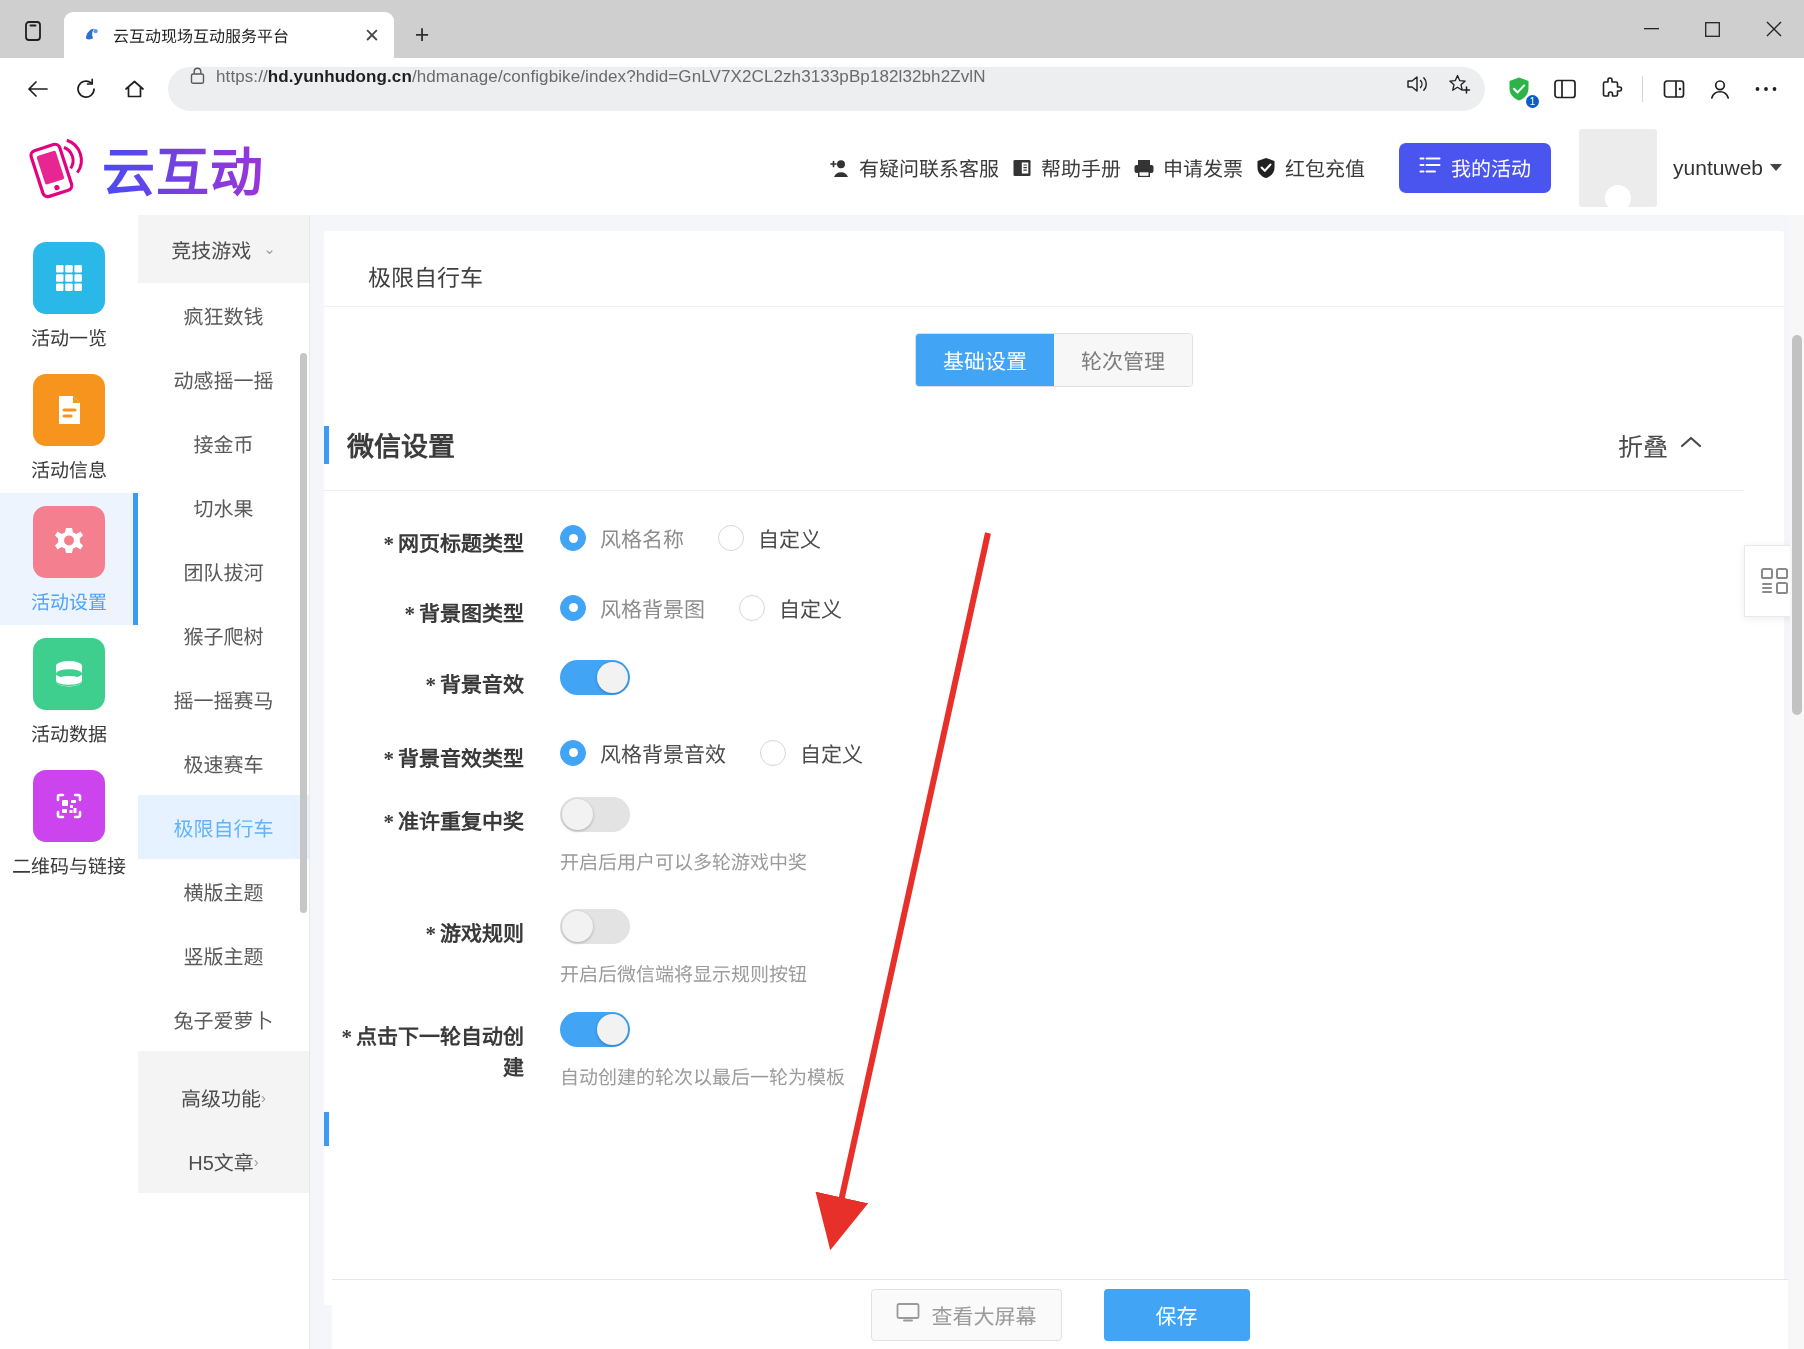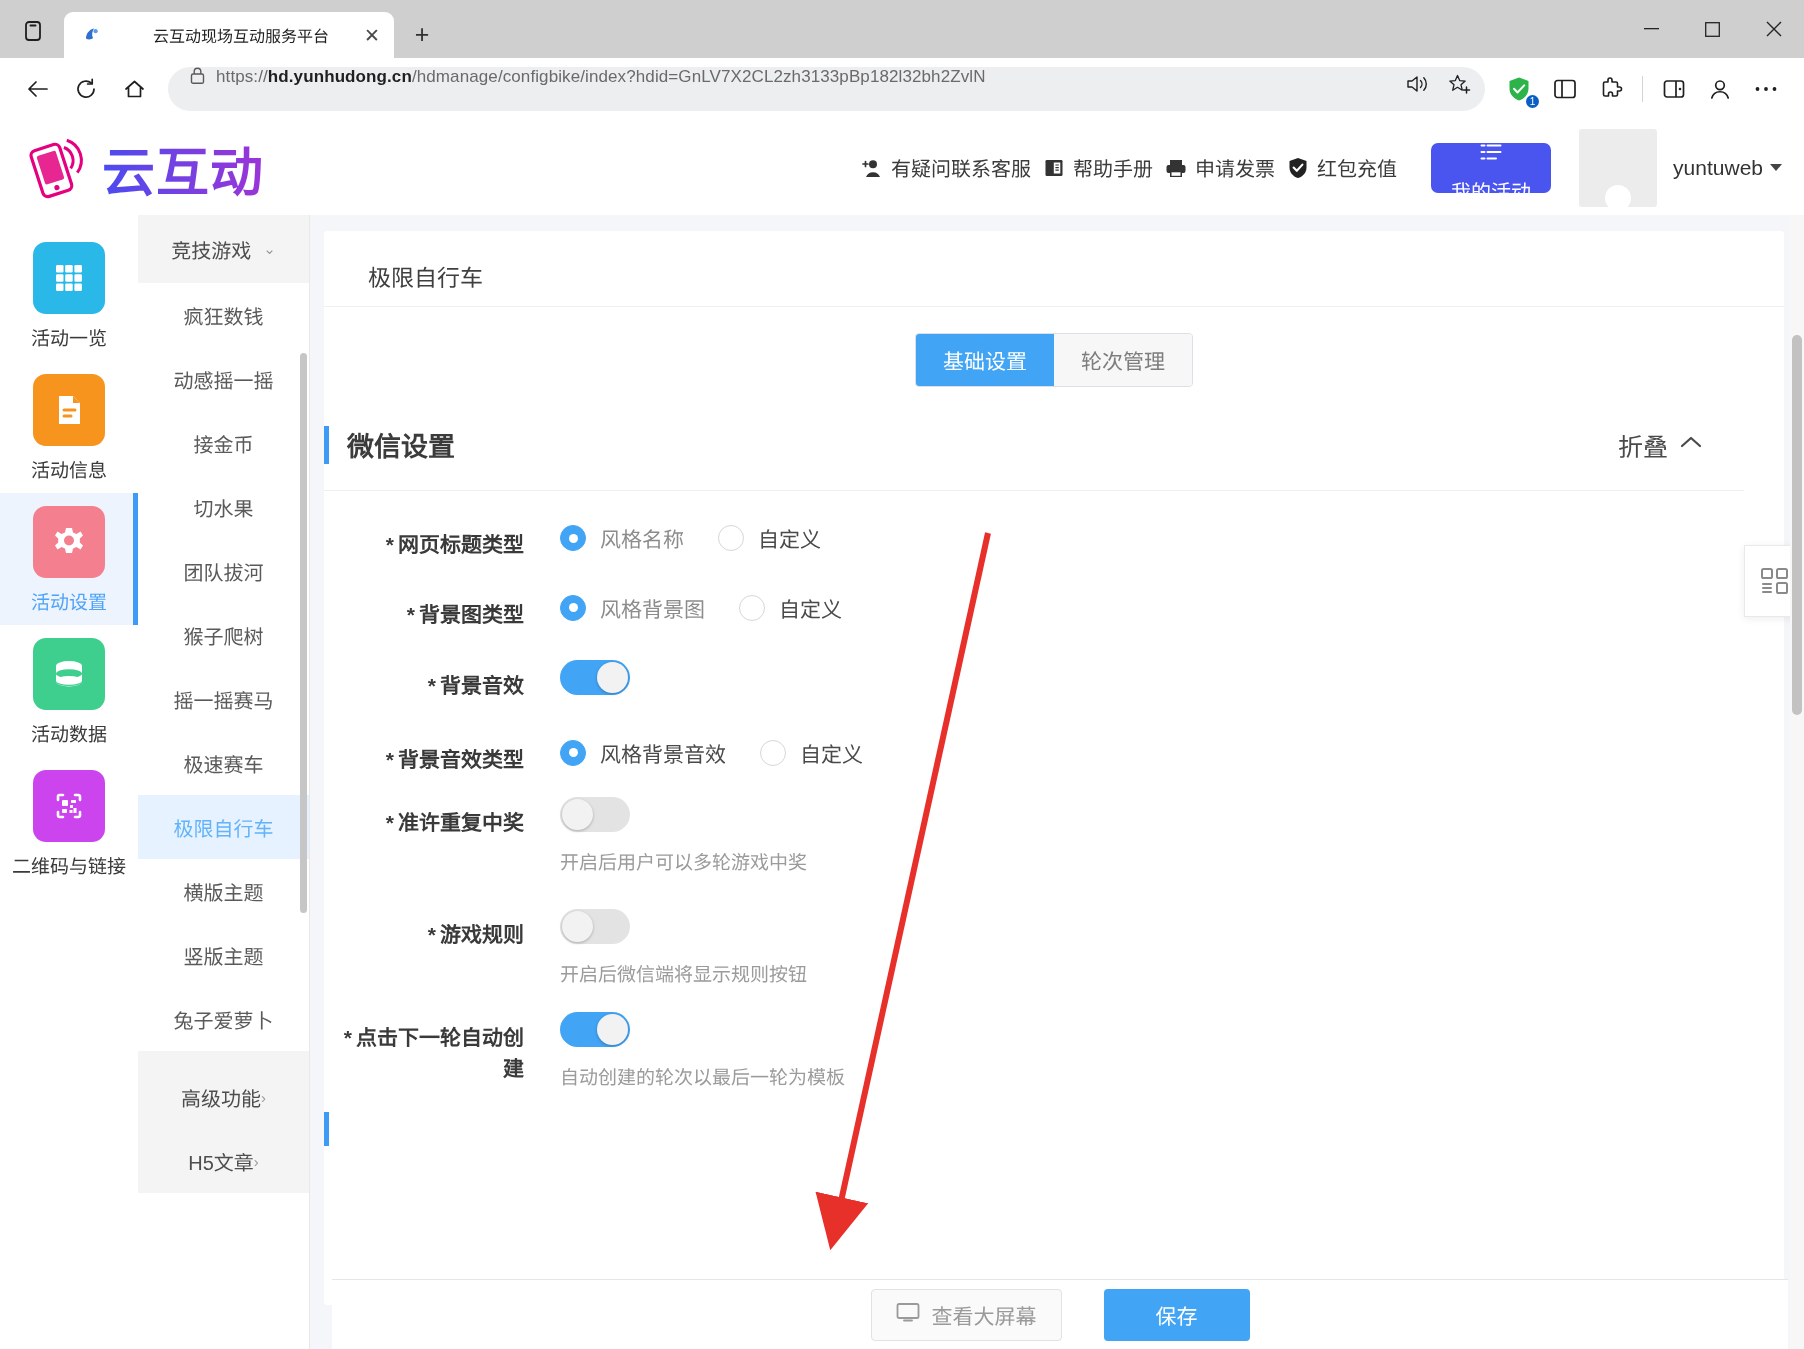--- a/index.html
+++ b/index.html
@@ -18,21 +18,21 @@
               padding-left: 10px; position: relative; }
   .tabs-left-btn { width: 46px; height: 46px; margin-bottom: 4px; display: flex;
                    align-items: center; justify-content: center; border-radius: 5px; }
   .tabs-left-btn svg { display:block; }
   .tab { height: 46px; min-width: 330px; max-width: 350px; background: #ffffff;
          border-radius: 9px 9px 0 0; display: flex; align-items: center;
          padding: 0 8px 0 18px; margin-left: 8px; position: relative; }
   .tab-favicon { width: 20px; height: 20px; flex: 0 0 20px; margin-right: 11px;
                  display: flex; align-items: center; justify-content: center; }
   .tab-title { flex: 1; font-size: 16px; color: #1f1f1f; white-space: nowrap;
-               overflow: hidden; text-overflow: ellipsis; margin-left: 40px; }
+               overflow: hidden; text-overflow: ellipsis; }
   .tab-close { width: 28px; height: 28px; display: flex; align-items: center;
                justify-content: center; border-radius: 4px; color: #4a4a4a; font-size: 19px;
                font-family: "Liberation Sans", sans-serif; }
   .newtab { width: 36px; height: 36px; margin: 0 0 6px 10px; display: flex;
             align-items: center; justify-content: center; border-radius: 5px;
             font-size: 25px; color: #303030; font-weight: 300; }
   .win-controls { position: absolute; right: 0; top: 0; height: 58px; display: flex;
                   align-items: center; }
   .win-btn { width: 61px; height: 58px; display: flex; align-items: center;
              justify-content: center; color: #242424; }
@@ -72,21 +72,21 @@
                -webkit-background-clip: text; background-clip: text; color: transparent;
                font-family: "DejaVu Sans", sans-serif; }
   .hdr-spacer { flex: 1; }
   .hdr-links { display: flex; align-items: center; gap: 12px; }
   .hdr-link { display: flex; align-items: center; gap: 8px; font-size: 20px;
               color: #3b3b3b; white-space: nowrap; }
   .hdr-link .gl { width: 22px; height: 22px; display: flex; align-items: center;
                   justify-content: center; }
   .my-act-btn { display: flex; align-items: center; gap: 10px; background: #4a55f0;
                 color: #fff; font-size: 20px; border-radius: 7px; height: 50px;
-                padding: 0 20px; margin-left: 34px; white-space: nowrap; flex-direction: column; }
+                padding: 0 20px; margin-left: 34px; white-space: nowrap; }
   .avatar-box { width: 78px; height: 78px; background: #ececec; border-radius: 3px;
                 margin-left: 28px; display: flex; align-items: flex-end;
                 justify-content: center; overflow: hidden; }
   .avatar-head { width: 26px; height: 26px; border-radius: 50%; background: #fff;
                  margin-bottom: -4px; position: relative; }
   .avatar-head::after { content:""; position:absolute; width: 48px; height: 30px;
                  background:#fff; border-radius: 24px 24px 0 0; left: -11px; top: 28px; }
   .user-name { font-size: 21px; color: #333; margin-left: 16px; display: flex;
                align-items: center; gap: 7px; white-space: nowrap; }
   .caret-dn { width: 0; height: 0; border-left: 6px solid transparent;
@@ -138,21 +138,21 @@
          font-size: 21px; color: #7d7d7d; background: #f7f7f7; }
   .seg.on { background: #41a4f5; color: #fff; }
 
   .sec-head { display: flex; align-items: center; padding: 0 40px 0 0; margin: 28px 0 0 0; }
   .sec-bar { width: 5px; height: 38px; background: #3d9bf5; margin-right: 18px; }
   .sec-title { font-size: 27px; color: #3b3b3b; font-weight: 700; }
   .sec-spacer { flex: 1; }
   .collapse { display: flex; align-items: center; gap: 10px; font-size: 25px; color: #4a4a4a; }
   .sec-rule { height: 1px; background: #efefef; margin: 26px 0 0 0; }
 
-  .form { padding: 28px 0 0 0; }
+  .form { padding: 28px 0 0 0; font-family: Liberation Serif, serif; }
   .frow { display: flex; align-items: flex-start; margin-bottom: 10px; }
   .flabel { width: 200px; flex: 0 0 200px; text-align: right; font-size: 21px;
             color: #3a3a3a; font-weight: 700; padding-top: 10px; line-height: 1.5; }
   .flabel .star { color: #3a3a3a; margin-right: 4px; }
   .fctrl { padding-left: 36px; }
   .radio-grp { display: flex; align-items: center; gap: 16px; padding-top: 4px; }
   .radio { display: flex; align-items: center; gap: 14px; }
   .rdot { width: 26px; height: 26px; border-radius: 50%; border: 1px solid #d4d7dd;
           background: #fff; display: flex; align-items: center; justify-content: center; }
   .rdot.on { background: #41a4f5; border-color: #41a4f5; }

